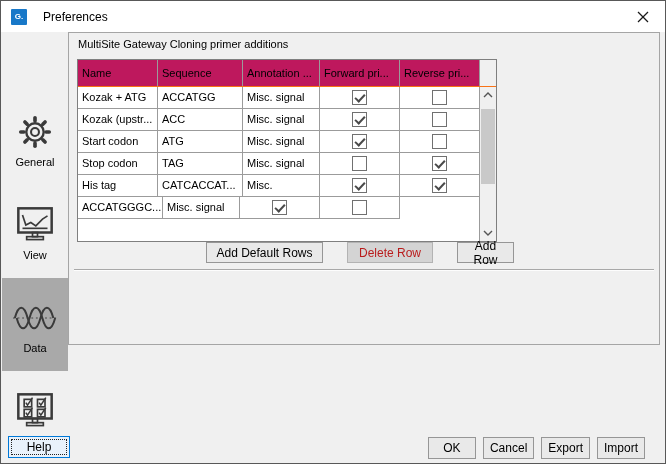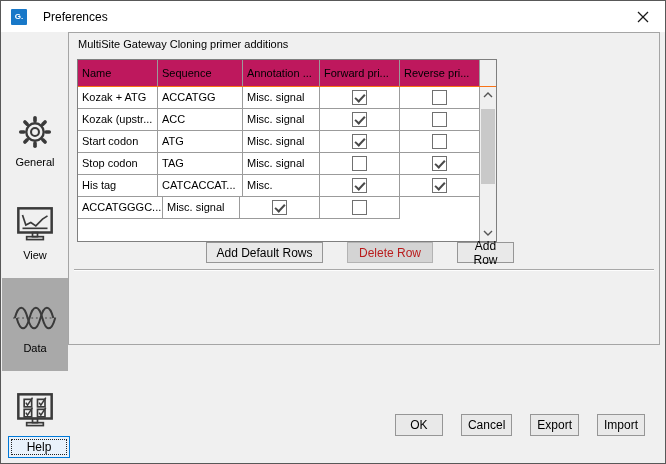--- a/index.html
+++ b/index.html
@@ -48,21 +48,21 @@
   
   .tbl-buttons{position:absolute;left:137px;top:209px;display:flex;gap:24px;}
   .btn{height:21px;background:#e9e9e9;border:1px solid #969696;font-family:"Liberation Sans",sans-serif;
     font-size:12px;color:#000;display:flex;align-items:center;justify-content:center;padding:0 6px;}
   .btn.disabled{background:#d4d4d4;color:#b91c1c;border-color:#b3b3b3;}
   .w-adr{width:117px;} .w-del{width:86px;} .w-add{width:57px;}
   .separator{position:absolute;left:5px;right:5px;top:236px;height:2px;border-top:1px solid #a8a8a8;border-bottom:1px solid #fdfdfd;}
   
   .help-btn{position:absolute;left:7px;top:435px;width:62px;height:22px;background:#e9f2fb;border:1px solid #0078d7;
     outline:1px dotted #222;outline-offset:-4px;font-size:12px;display:flex;align-items:center;justify-content:center;text-align:center;}
-  .footer-buttons{position:absolute;right:20px;top:413px;display:flex;gap:18px;}
+  .footer-buttons{position:absolute;right:20px;top:436px;display:flex;gap:7px;}
   .footer-buttons .btn{min-width:48px;height:22px;}
   svg{display:block;}
 </style>
 </head>
 <body>
 
 <div class="dialog">
 
   <div class="titlebar">
     <div class="app-icon">G.</div>

